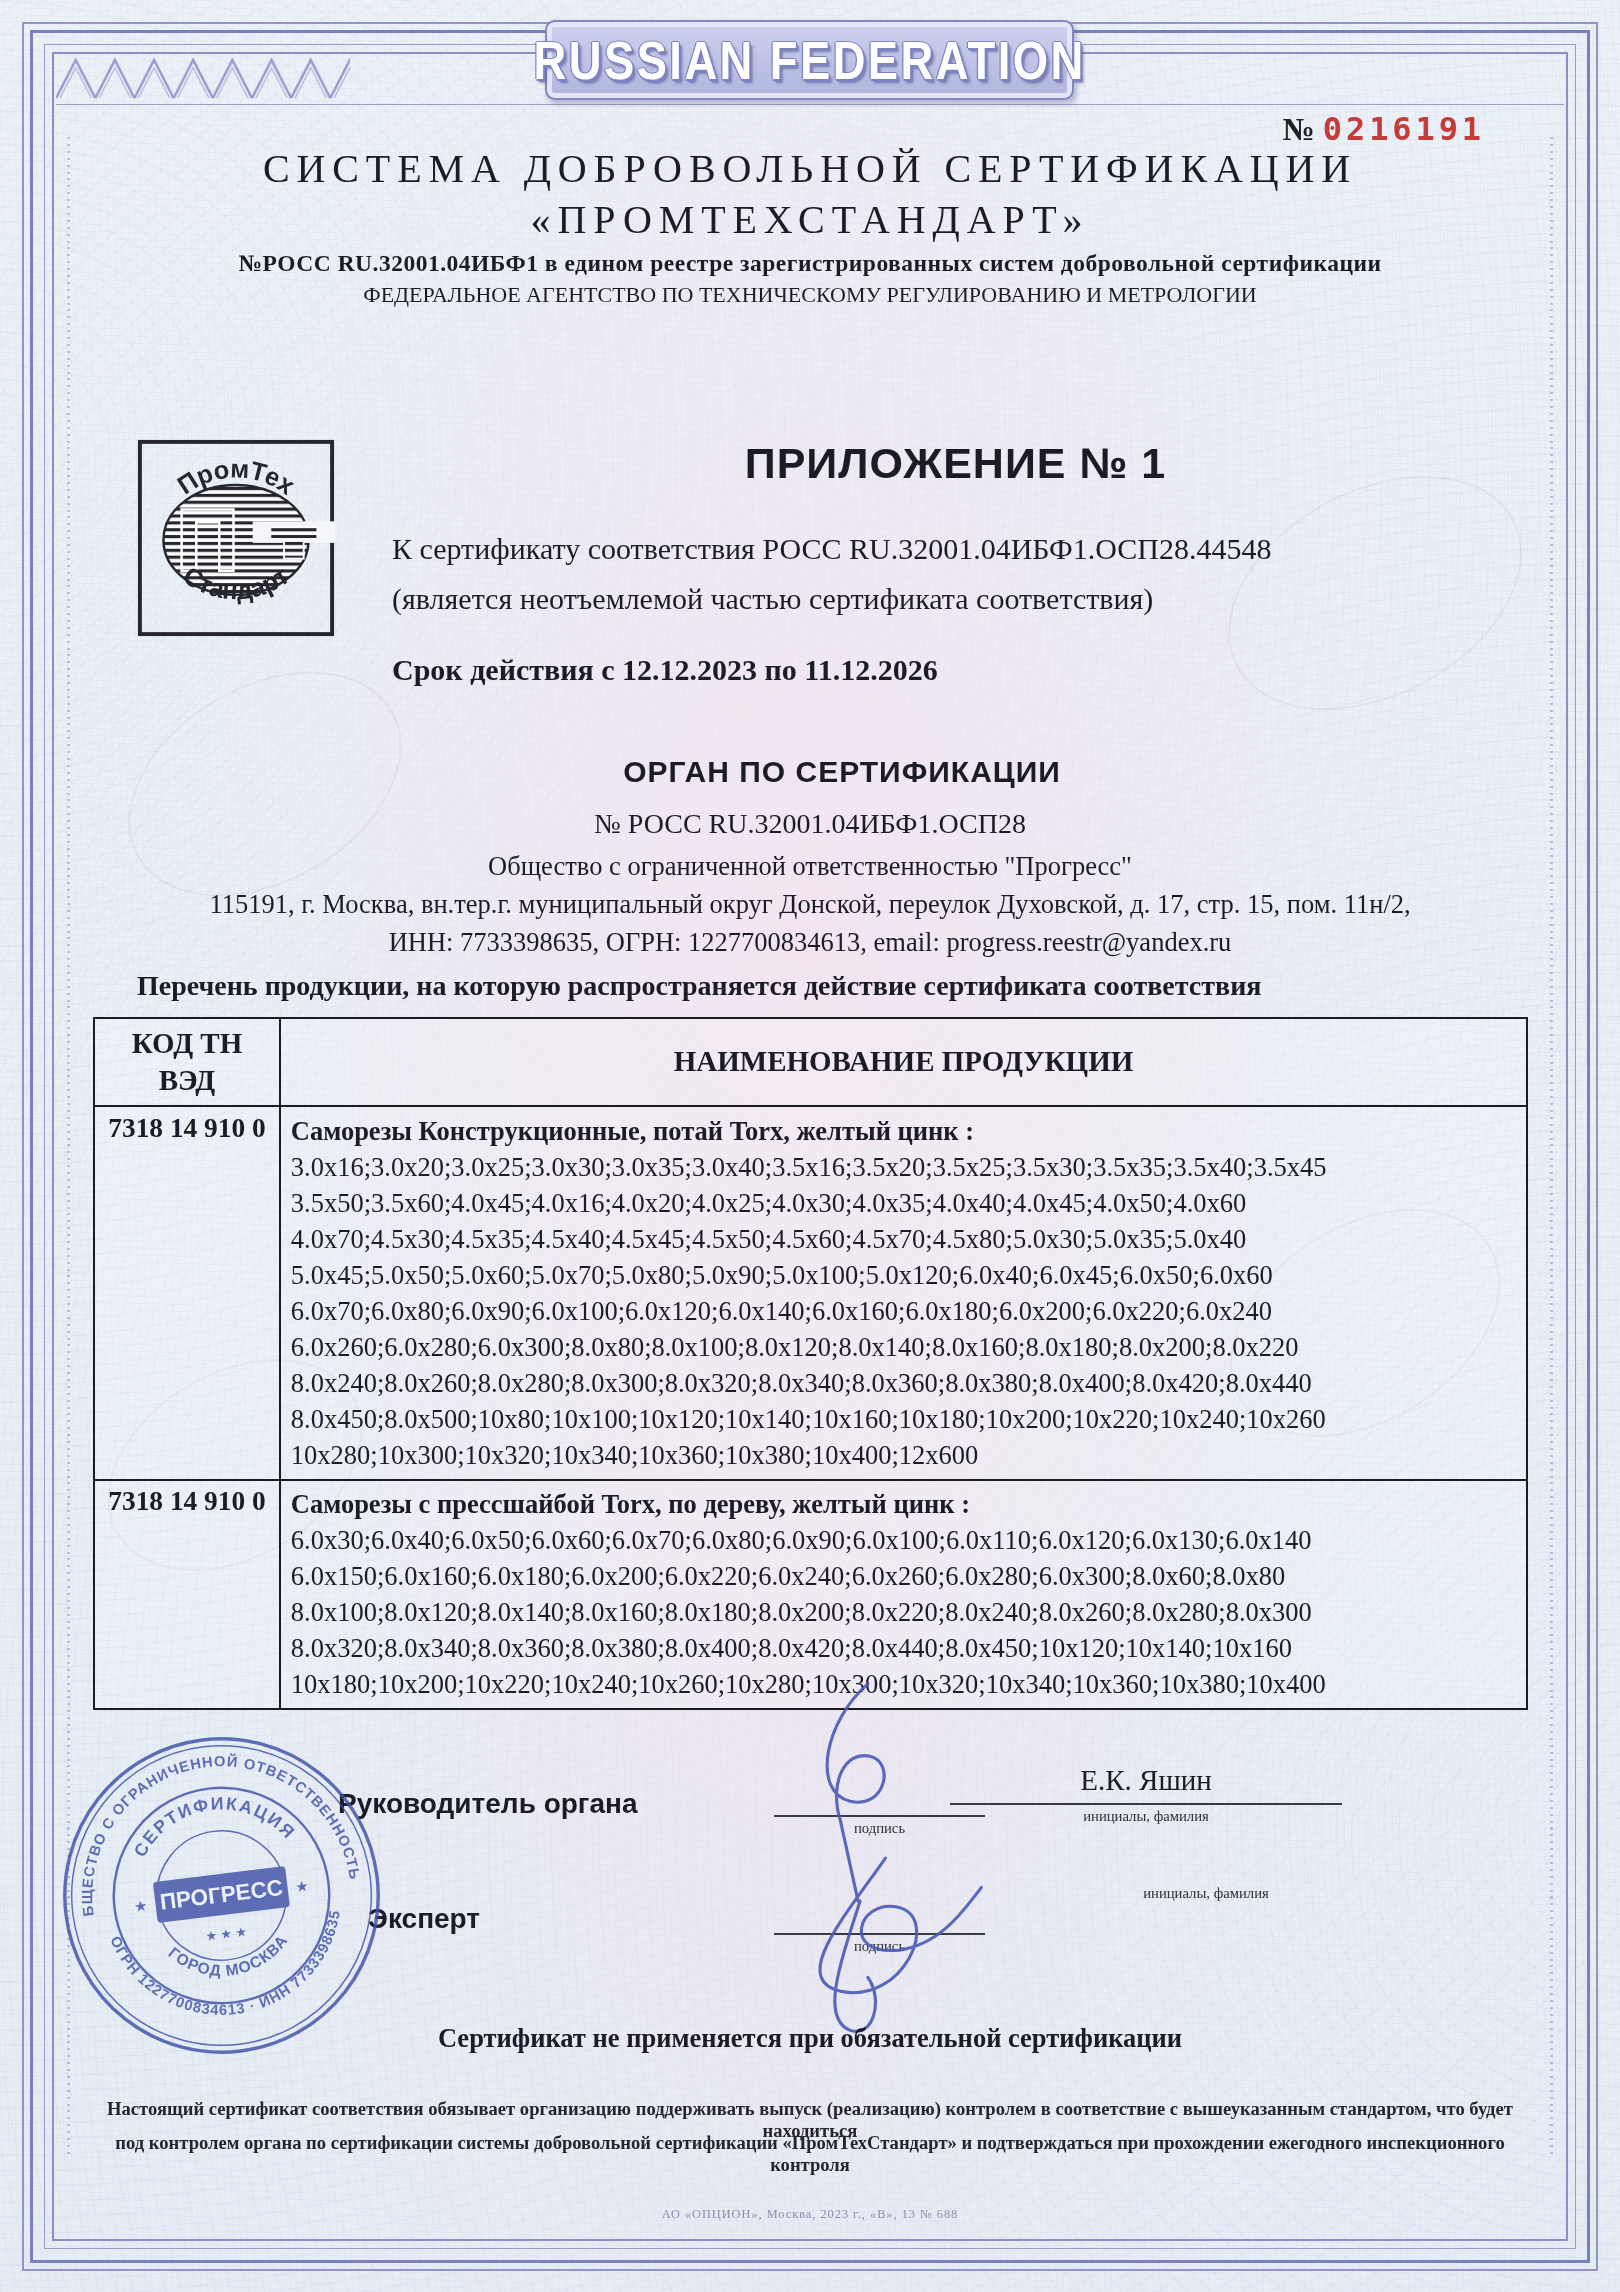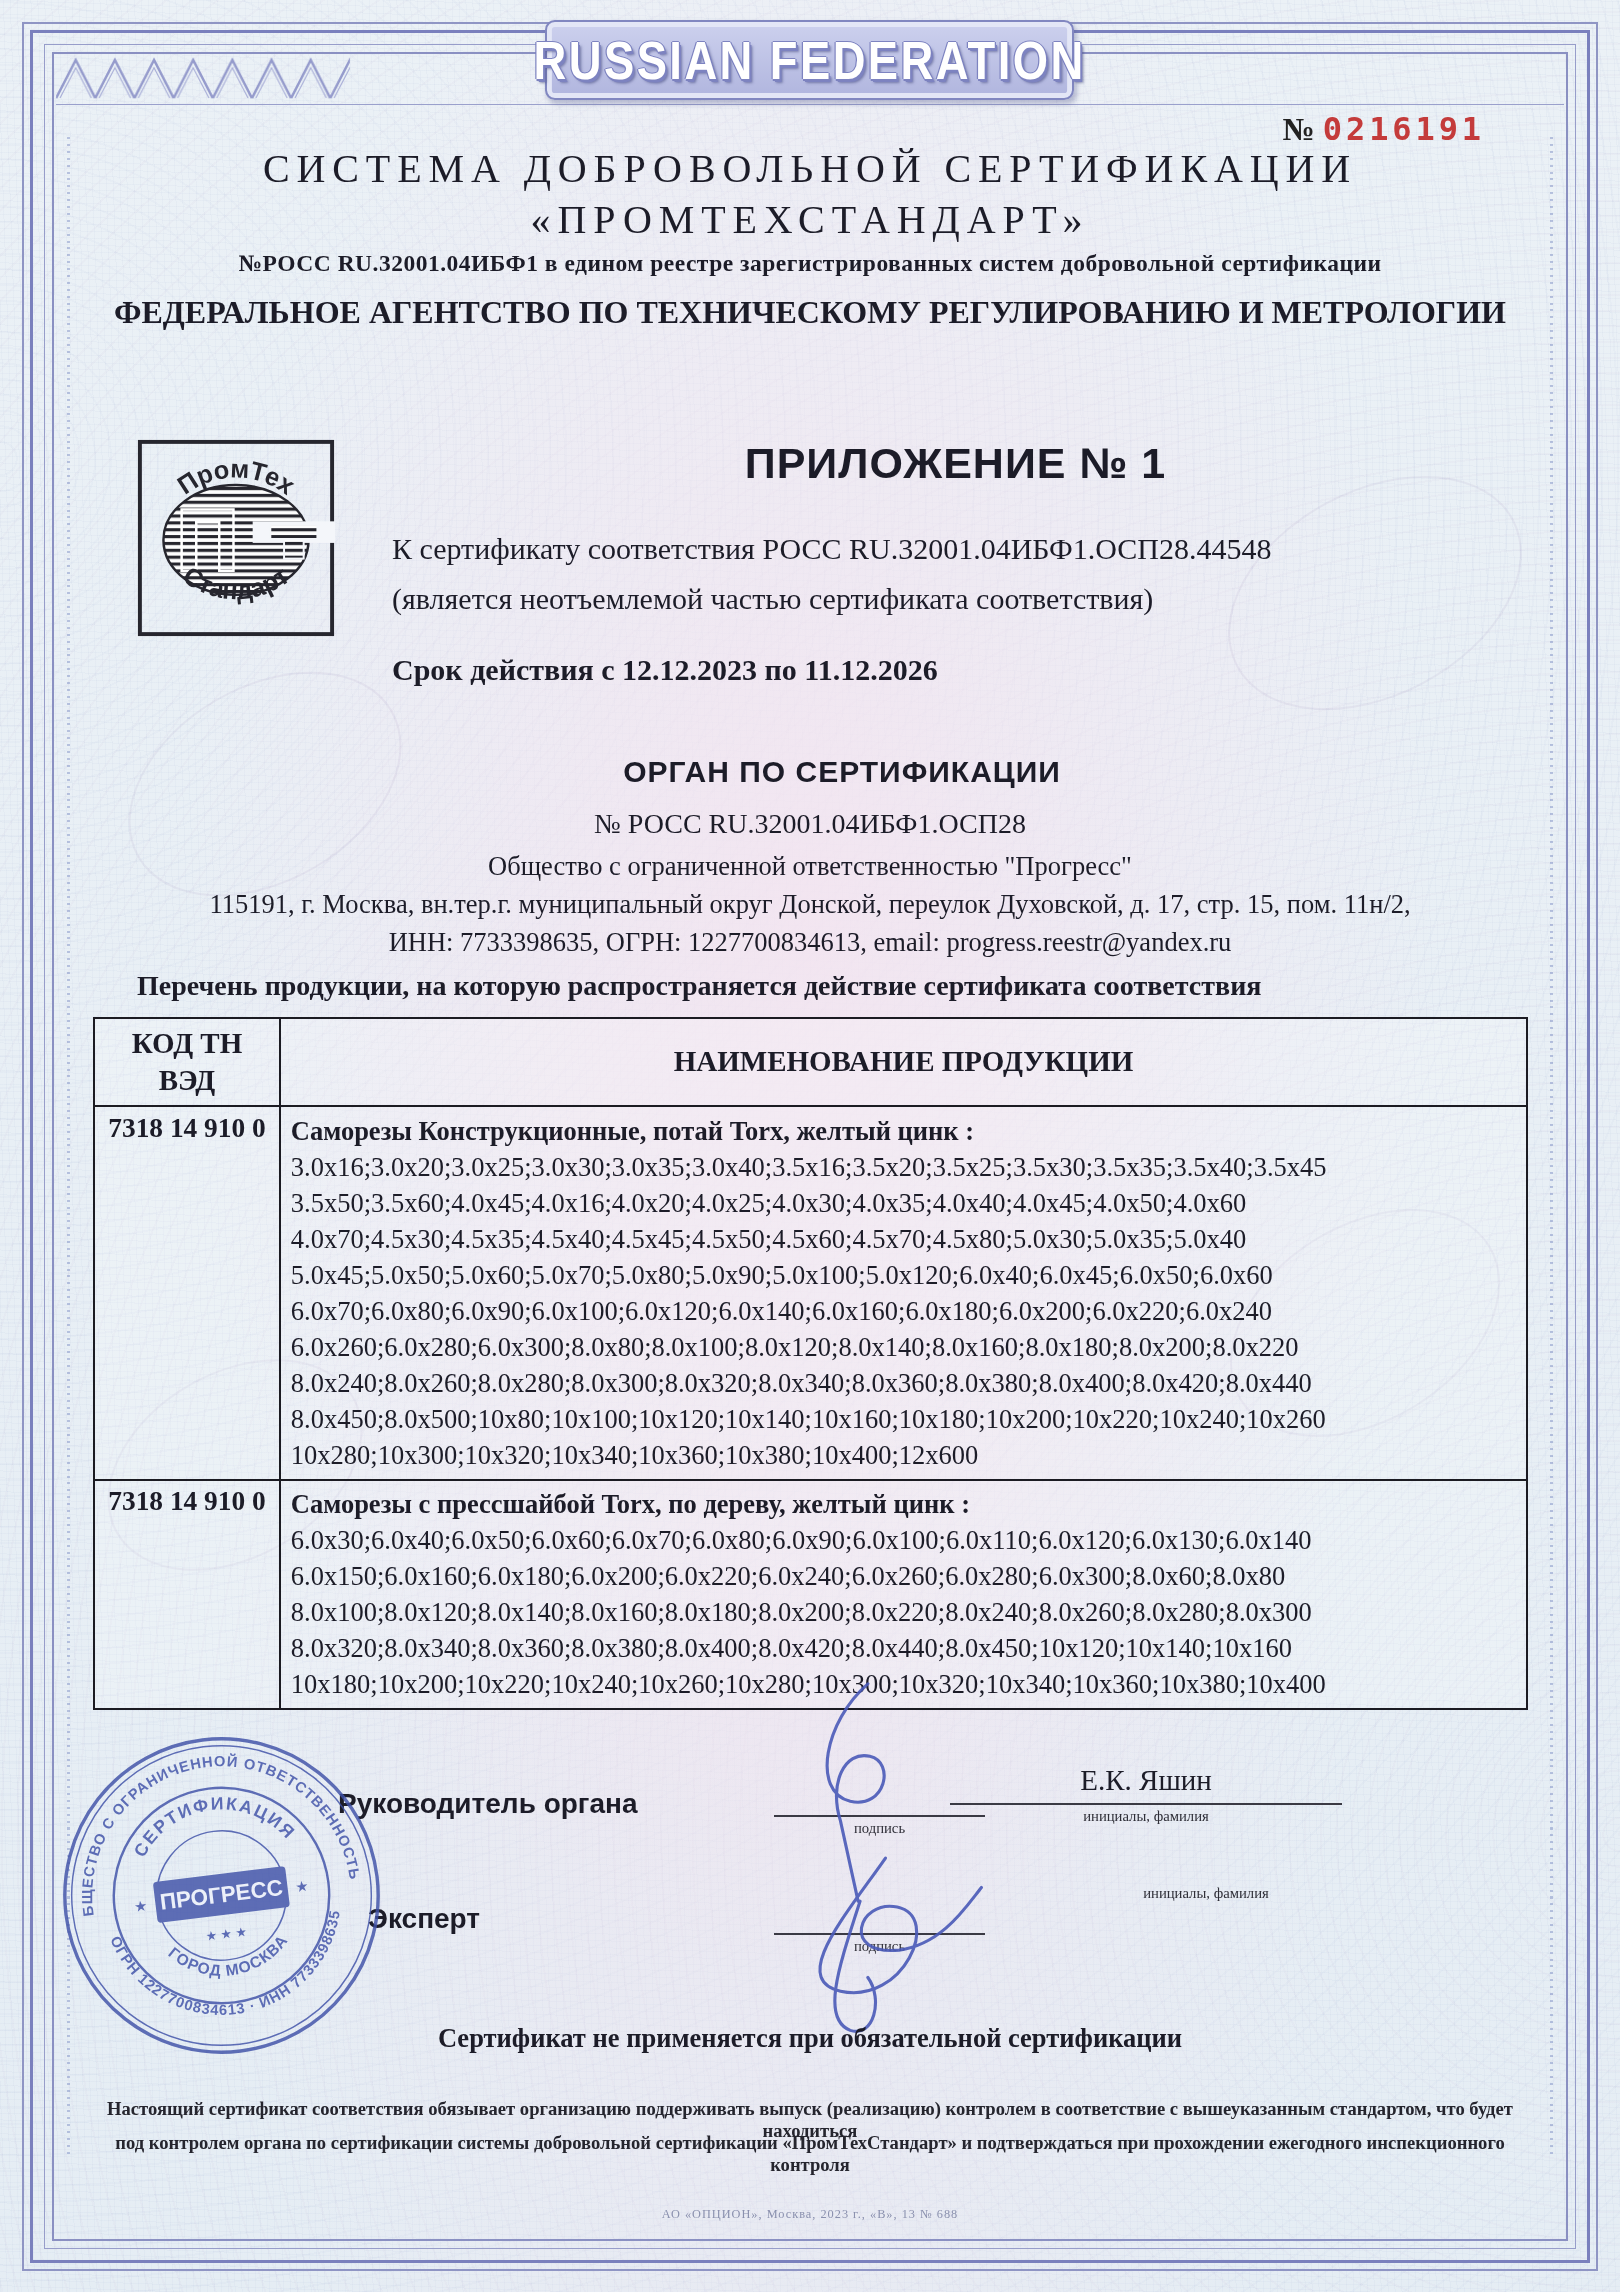--- a/index.html
+++ b/index.html
@@ -39,21 +39,21 @@
       2.5px 2.5px 0 #7d83c0, 3.9px 3.9px 2.9px rgba(60,65,120,.55); }
 
   .certnum { position:absolute; top:110px; right:135px; font-size:32px; white-space:nowrap; }
   .certnum .pfx { color:#222; font-weight:bold; }
   .certnum .val { font-family:"DejaVu Sans Mono", monospace; color:#c43b3b; letter-spacing:3.9px; font-weight:bold; }
 
   .ctr { position:absolute; left:0; width:100%; text-align:center; white-space:nowrap; }
   .title1 { top:145px; font-size:40px; letter-spacing:6.9px; }
   .title2 { top:196px; font-size:40px; letter-spacing:6.9px; }
   .regline { top:250px; font-size:23.5px; font-weight:bold; letter-spacing:0.5px; }
-  .agency  { top:294px; font-size:32px; font-weight:bold; }
+  .agency  { top:282px; font-size:22px; font-weight:normal; }
 
   .logo { position:absolute; left:135px; top:437px; width:202px; height:202px; }
 
   .apx-title { position:absolute; left:392px; top:439px; width:1127px; text-align:center;
     font-family:"Liberation Sans", sans-serif; font-weight:bold; font-size:43px; letter-spacing:1px; }
   .apx-l1 { position:absolute; left:392px; top:532px; font-size:30px; }
   .apx-l2 { position:absolute; left:392px; top:582px; font-size:30px; }
   .validity { position:absolute; left:392px; top:653px; font-size:30px; font-weight:bold; }
 
   .org-h { top:755px; font-family:"Liberation Sans", sans-serif; font-weight:bold; font-size:30px; letter-spacing:1px;margin-left:32px; }

